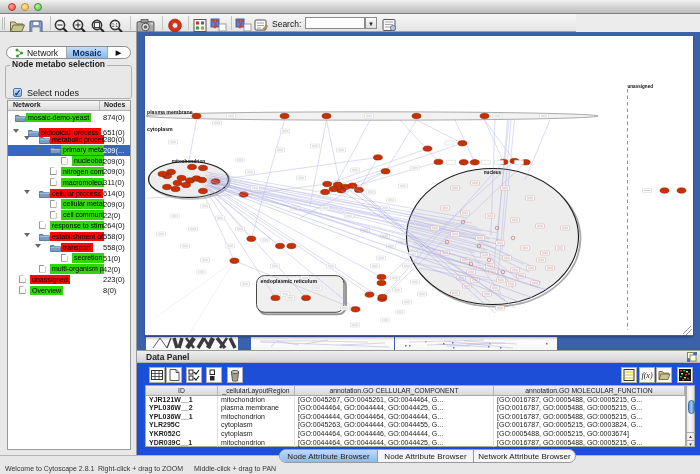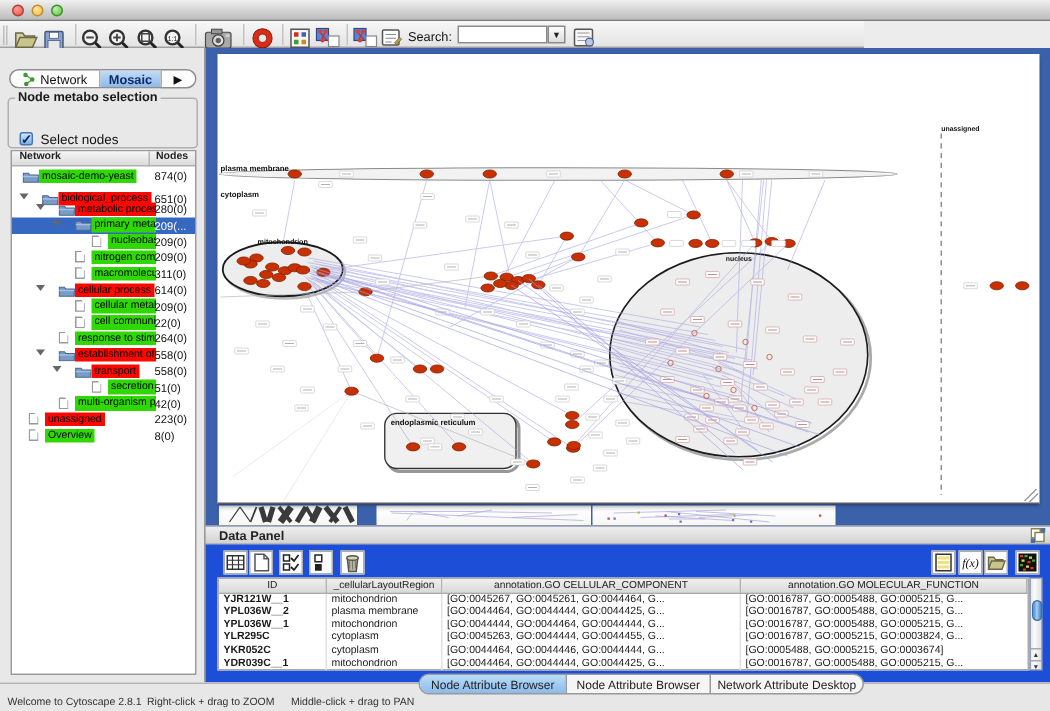--- a/index.html
+++ b/index.html
@@ -897,14 +897,14 @@
 </div>
 
 <div class="abs" id="statusbar">
   <span style="left:5px">Welcome to Cytoscape 2.8.1</span>
   <span style="left:98px">Right-click + drag to ZOOM</span>
   <span style="left:194px">Middle-click + drag to PAN</span>
 </div>
 <div id="btabs">
   <div class="seg" style="width:98px; background:linear-gradient(#badcf8,#8cbbec); border-right:1px solid #999;">Node Attribute Browser</div>
   <div class="seg" style="width:96px; border-right:1px solid #999;">Node Attribute Browser</div>
-  <div class="seg" style="width:101px;">Network Attribute Desktop</div>
+  <div class="seg" style="width:101px;">Network Attribute Browser</div>
 </div>
 
 </body></html>

